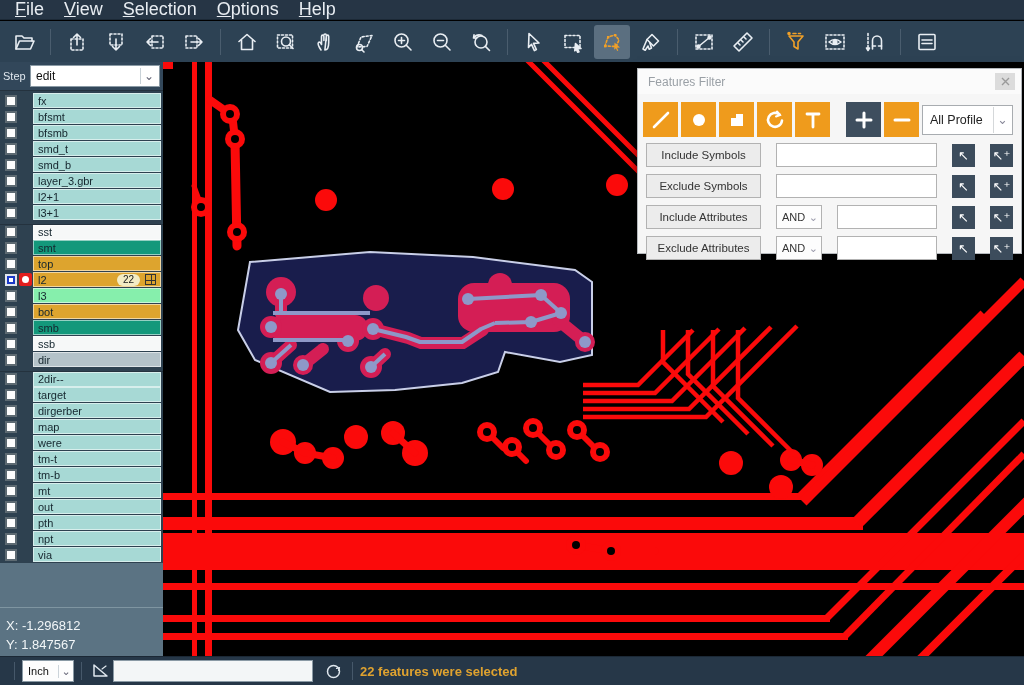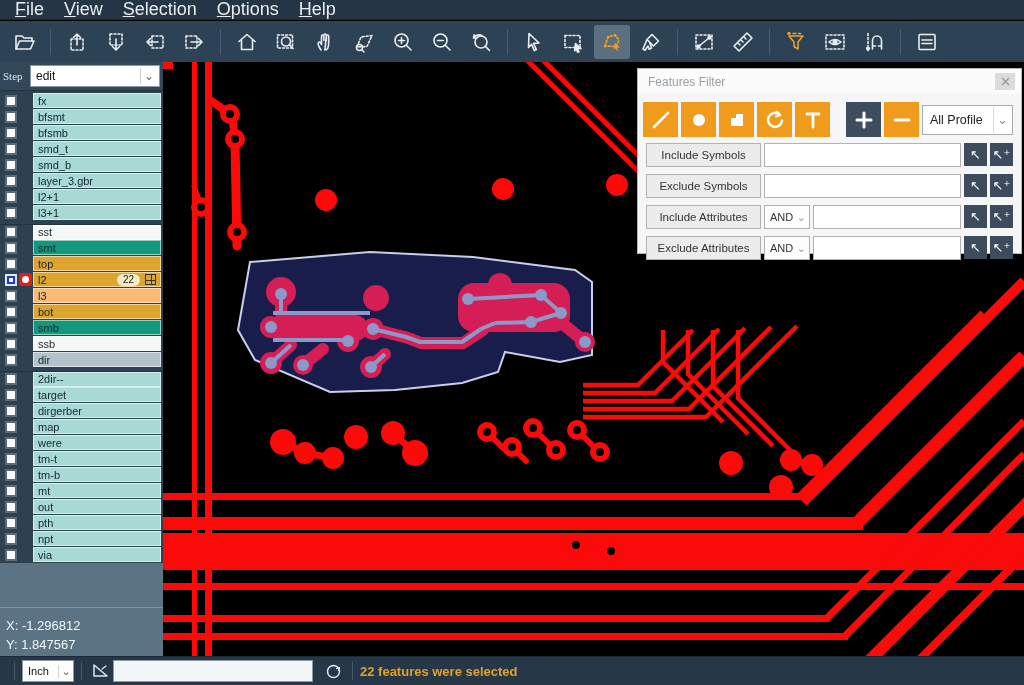--- a/index.html
+++ b/index.html
@@ -22,21 +22,21 @@
   .tb-btn svg { stroke:#e9eef3; fill:none; stroke-width:1.6; stroke-linecap:round; stroke-linejoin:round; }
   .tb-btn.active { background:#5b6f80; }
   .tb-btn.active svg { stroke:#f0a028; }
   .tb-sep { width:1px; height:26px; background:#4a5d6e; margin:0 5px; flex:0 0 auto; }
 
   
   .sidebar { position:absolute; left:0; top:62px; width:163px; height:594px;
     background:#2e4150; display:flex; flex-direction:column; }
   .step-row { height:29px; background:#32475a; display:flex; align-items:center; padding:0 3px;
     border-bottom:1px solid #24323e; flex:0 0 auto; }
-  .step-label { color:#dfe7ee; font-size:11px; width:27px;font-family:Liberation Serif, serif; }
+  .step-label { color:#dfe7ee; font-size:11px; width:27px; }
   .step-combo { flex:1; height:22px; background:#fff; border:1px solid #8a9aa5; display:flex;
     align-items:center; font-size:12px; color:#111; padding-left:5px; position:relative; }
   .step-combo .chev { position:absolute; right:2px; top:2px; bottom:2px; width:17px;
     border-left:1px solid #c9d2d8; display:flex; align-items:center; justify-content:center; color:#667; }
   .layer-list { flex:0 0 auto; padding-top:2px; }
   .layer-row { display:flex; align-items:center; height:15px; margin-bottom:1px; position:relative;justify-content:flex-end; }
   .layer-row.group-start { margin-top:4px; border-top:1px solid #24323e; padding-top:0; }
   .cb { width:12px; height:12px; background:#fdfdfd; border:2px solid #5d6a72; margin-left:5px;
     flex:0 0 auto; position:relative; }
   .cb.on { background:#1a39c8; border-color:#dfe5ec; }
@@ -45,21 +45,21 @@
     background:#e21d1d; position:relative; }
   .ind.show { visibility:visible; }
   .ind.show::after { content:""; position:absolute; left:3px; top:3px; width:7px; height:7px;
     border-radius:50%; background:#fff; }
   .lab { margin-left:1px; flex:1; height:15px; font-size:11px; color:#15262e; display:flex;
     align-items:center; padding-left:4px; border:1px solid rgba(255,255,255,.55); margin-right:2px; }
   .lab.teal { background:#a7d9d5; }
   .lab.white { background:#f6f8f8; }
   .lab.green { background:#13987b; }
   .lab.amber { background:#dda42e; }
-  .lab.amber_dark { background:#fdba74; }
+  .lab.amber_dark { background:#86efac; }
   .lab.gray { background:#b4c2c9; }
   .badge { margin-left:auto; background:#f3ecc4; border-radius:8px; font-size:10px; color:#222;
     padding:0 6px; height:12px; line-height:12px; }
   .grid-ic { width:11px; height:11px; border:1.5px solid #333; margin:0 4px 0 5px; position:relative; }
   .grid-ic::before { content:""; position:absolute; left:50%; top:0; bottom:0; width:1.5px; background:#333; }
   .grid-ic::after { content:""; position:absolute; top:50%; left:0; right:0; height:1.5px; background:#333; }
   .sidebar-bottom { flex:1; background:#5b7383; display:flex; flex-direction:column; }
   .coord-divider { height:1px; background:#7f95a1; margin-top:44px; }
   .coords { padding:8px 0 0 6px; color:#f2f6f8; font-size:13px; line-height:19px; }
 
@@ -78,21 +78,21 @@
   .icon-row { display:flex; align-items:center; padding:8px 8px 6px 5px; gap:3px; }
   .f-btn { width:35px; height:35px; background:#ef9b1c; display:flex; align-items:center;
     justify-content:center; flex:0 0 auto; }
   .f-btn svg { stroke:#fff; stroke-width:2.6; fill:none; stroke-linecap:round; }
   .f-btn.dark { background:#3e4e5e; }
   .f-btn.gap { margin-left:13px; }
   .profile-combo { margin-left:auto; width:95px; height:30px; background:#fff; border:1px solid #a8acb0;
     display:flex; align-items:center; padding-left:7px; font-size:12.5px; color:#222; position:relative; }
   .profile-combo .chev { position:absolute; right:1px; top:1px; bottom:1px; width:18px;
     border-left:1px solid #d5d8da; display:flex; align-items:center; justify-content:center; color:#889; }
-  .flt-row { display:flex; align-items:flex-start; margin:0 8px 7px 8px; gap:3px; height:24px; }
+  .flt-row { display:flex; align-items:flex-end; margin:0 8px 7px 8px; gap:15px; height:24px; }
   .flt-label { width:115px; height:24px; background:#ececec; border:1px solid #b2b2b2;
     font-size:11.5px; color:#333; display:flex; align-items:center; justify-content:center; flex:0 0 auto; }
   .and-combo { width:46px; height:24px; background:#fdfdfd; border:1px solid #b2b2b2; font-size:11px;
     color:#333; display:flex; align-items:center; padding-left:5px; position:relative; flex:0 0 auto; }
   .and-combo .chev { margin-left:auto; margin-right:3px; color:#99a; }
   .flt-input { flex:1; height:24px; background:#fff; border:1px solid #b2b2b2; font-size:11px;
     padding:0 4px; outline:none; min-width:10px; font-family:"Liberation Sans", sans-serif; }
   .arr-btn { width:23px; height:23px; background:#3c4c5c; display:flex; align-items:center;
     justify-content:center; color:#fff; font-size:13px; flex:0 0 auto; }
   .btn-grid { display:grid; grid-template-columns:1fr 1fr 1fr; gap:5px 9px; margin:4px 8px 0 8px; }

